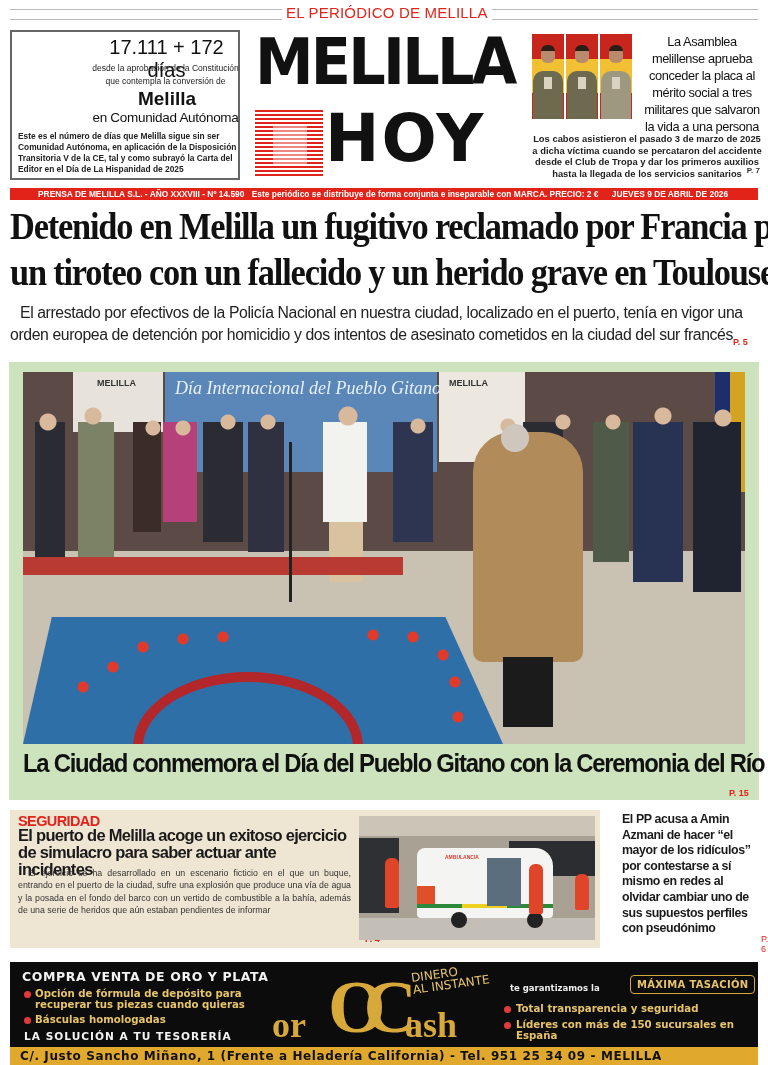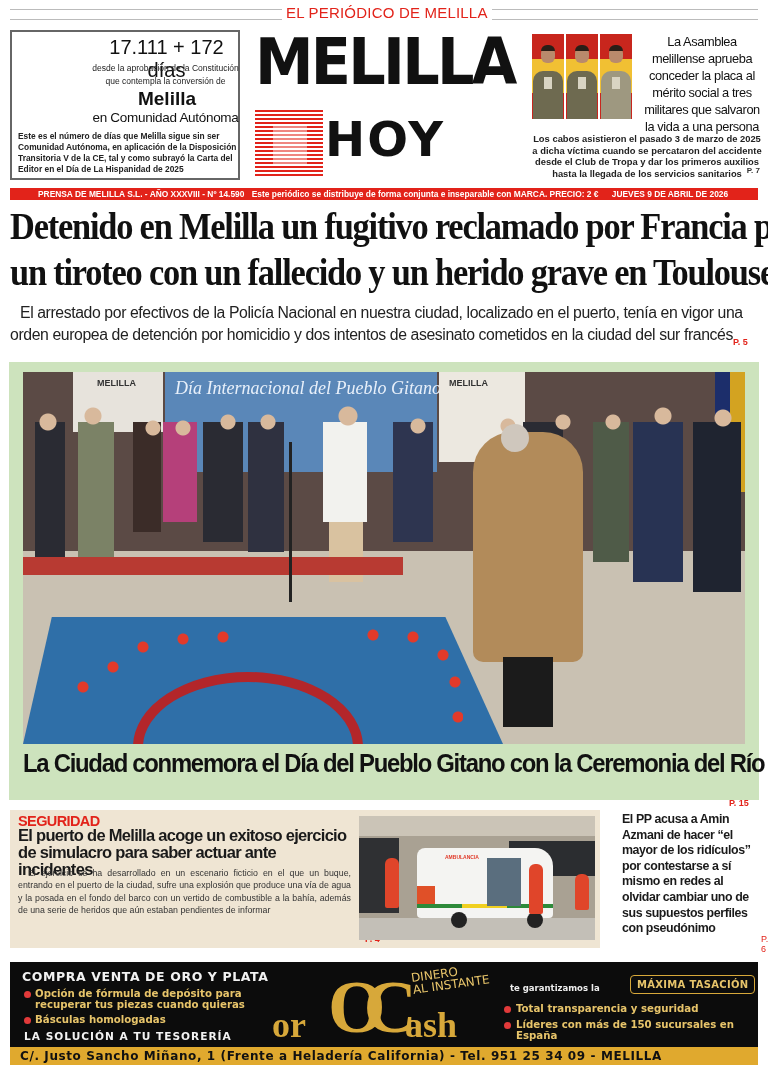--- a/index.html
+++ b/index.html
@@ -19,21 +19,21 @@
   .const-img .ctext { position: absolute; left: 0; right: 0; top: 46px; text-align: center; font-family: "Liberation Serif", serif; font-weight: bold; font-size: 8px; color: #3b2a14; line-height: 10px; }
   .const-img .cyear { position: absolute; left: 0; right: 0; top: 72px; text-align: center; font-size: 5px; color: #3b2a14; }
   .const-days { position: absolute; left: 82px; top: 4px; width: 145px; text-align: center; font-size: 20px; color: #111; }
   .const-sub { position: absolute; left: 76px; top: 30px; width: 155px; text-align: center; font-size: 8.5px; line-height: 13px; color: #222; }
   .const-melilla { position: absolute; left: 80px; top: 56px; width: 150px; text-align: center; font-size: 19px; font-weight: bold; color: #111; }
   .const-ca { position: absolute; left: 76px; top: 78px; width: 155px; text-align: center; font-size: 13.5px; color: #111; letter-spacing: -0.3px; }
   .const-note { position: absolute; left: 6px; top: 99px; width: 220px; font-size: 8.4px; line-height: 11px; font-weight: bold; color: #222; }
 
   .logo { position: absolute; left: 255px; top: 28px; width: 270px; height: 152px; }
   .logo-top { position: absolute; left: 0; top: 2px; font-family: "DejaVu Sans", sans-serif; font-weight: bold; font-size: 64px; line-height: 64px; letter-spacing: -3px; color: #111; transform: scaleX(0.92); transform-origin: left; }
-  .logo-hoy { position: absolute; left: 70px; top: 72px; font-family: "DejaVu Sans", sans-serif; font-weight: bold; font-size: 48px; line-height: 78px; letter-spacing: 2px; color: #111; }
+  .logo-hoy { position: absolute; left: 70px; top: 72px; font-family: "DejaVu Sans", sans-serif; font-weight: bold; font-size: 65px; line-height: 78px; letter-spacing: 2px; color: #111; }
   .logo-stripes { position: absolute; left: 0; top: 82px; width: 68px; height: 68px;
      background: repeating-linear-gradient(to bottom, #e2231a 0 2px, #fff 2px 4px); }
   .logo-stripes .fade { position:absolute; left:18px; top:16px; width:34px; height:40px; background: rgba(255,255,255,0.45); }
 
   .side-story { position: absolute; left: 532px; top: 34px; width: 230px; height: 146px; }
   .soldiers { position: absolute; left: 0; top: 0; width: 100px; height: 85px; display: flex; gap: 2px; }
   .soldier { flex: 1; position: relative; background: linear-gradient(to bottom, #c8261d 0 30%, #f1c033 30% 70%, #c8261d 70%); overflow: hidden; }
   .soldier .head { position: absolute; left: 9px; top: 12px; width: 14px; height: 17px; background: #b98a6c; border-radius: 7px 7px 6px 6px; }
   .soldier .hair { position: absolute; left: 9px; top: 11px; width: 14px; height: 6px; background: #2a1e17; border-radius: 7px 7px 0 0; }
   .soldier .body { position: absolute; left: 1px; bottom: 0; width: 30px; height: 48px; background: #6e6a50; border-radius: 10px 10px 0 0; }
@@ -110,21 +110,21 @@
        radial-gradient(circle at 330px 8px, #e23a2a 5px, transparent 6px),
        radial-gradient(circle at 370px 10px, #e23a2a 5px, transparent 6px),
        radial-gradient(circle at 400px 28px, #e23a2a 5px, transparent 6px),
        radial-gradient(circle at 412px 55px, #e23a2a 5px, transparent 6px),
        radial-gradient(circle at 415px 90px, #e23a2a 5px, transparent 6px); }
   .photo .woman { position: absolute; left: 450px; top: 60px; width: 110px; height: 230px; background: #b28b5a; border-radius: 40px 40px 10px 10px; }
   .photo .woman-head { position: absolute; left: 478px; top: 52px; width: 28px; height: 28px; background: #cfc7bd; border-radius: 50%; }
   .photo .woman-legs { position: absolute; left: 480px; top: 285px; width: 50px; height: 70px; background: #1b1b1b; }
   .photo .stand { position: absolute; left: 266px; top: 70px; width: 3px; height: 160px; background: #222; }
   .feature-title { position: absolute; left: 14px; top: 386px; font-family: "Liberation Sans", sans-serif; font-weight: bold; font-size: 26.5px; line-height: 30px; letter-spacing: -1.4px; color: #111; transform: scaleX(0.9); transform-origin: left; white-space: nowrap; }
-  .feature-page { position: absolute; left: 720px; top: 436px; font-size: 9px; font-weight: bold; color: #e2231a; }
+  .feature-page { position: absolute; left: 720px; top: 426px; font-size: 9px; font-weight: bold; color: #e2231a; }
 
   
   .sec-box { position: absolute; left: 10px; top: 810px; width: 590px; height: 138px; background: #efe5d3; }
   .sec-kicker { position: absolute; left: 8px; top: 3px; font-size: 14.5px; font-weight: bold; color: #e2231a; letter-spacing: -0.6px; }
   .sec-title { position: absolute; left: 8px; top: 17px; width: 330px; font-size: 16.5px; line-height: 17px; font-weight: bold; color: #1a1a1a; letter-spacing: -0.7px; }
   .sec-body { position: absolute; left: 8px; top: 57px; width: 333px; font-size: 8.8px; line-height: 12.4px; color: #333; text-align: justify; text-indent: 10px; }
   .sec-page { position: absolute; left: 312px; top: 124px; font-size: 9px; font-weight: bold; color: #e2231a; padding-left: 43px; }
   .amb-photo { position: absolute; left: 349px; top: 6px; width: 236px; height: 124px; background: #a9a193; overflow: hidden; }
   .amb-photo .wall { position: absolute; left: 0; top: 0; width: 100%; height: 20px; background: #cbc4b7; }
   .amb-photo .win { position: absolute; left: 150px; top: 25px; width: 86px; height: 35px; background: #2b2d30; }

